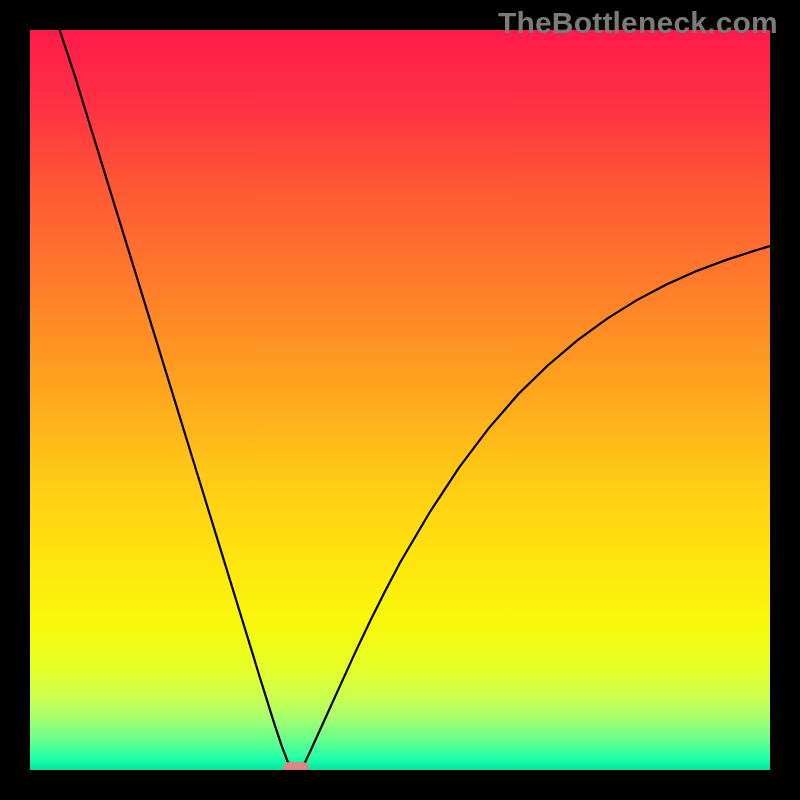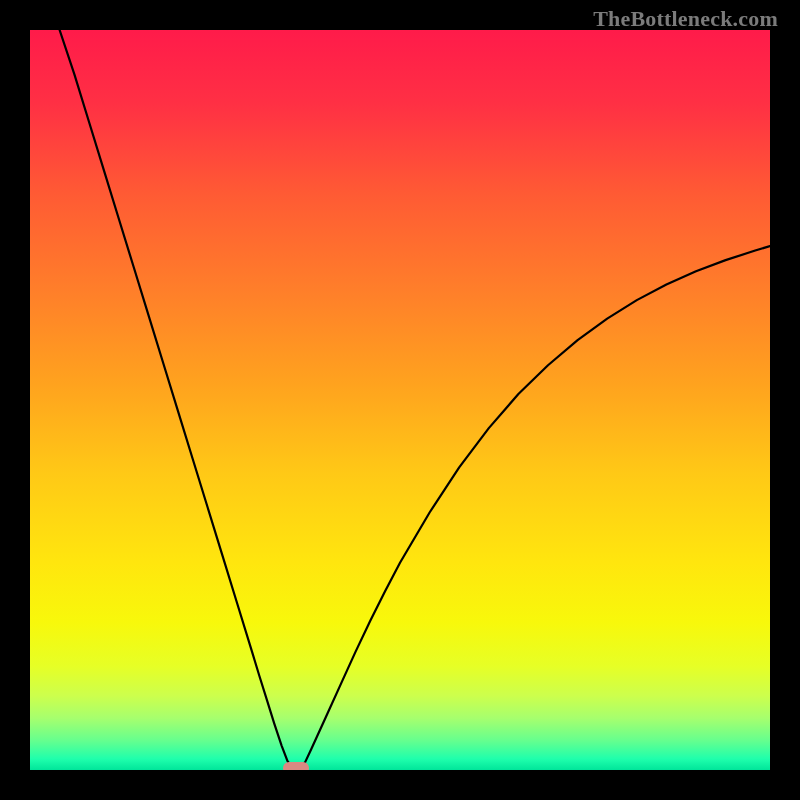--- a/index.html
+++ b/index.html
@@ -29,26 +29,25 @@
   .gradient-bg {
     position: absolute;
     left: 0; top: 0;
     width: 100%;
     height: 100%;
   }
   .watermark {
     position: absolute;
     top: 6px;
     right: 22px;
-    font-size: 22px;
+    font-size: 30px;
     font-weight: 600;
     color: #7b7b7b;
     letter-spacing: 0.2px;
     user-select: none;
-    font-family: Liberation Serif, serif;
   }
   .curve-svg {
     position: absolute;
     left: 0; top: 0;
     width: 100%;
     height: 100%;
     overflow: visible;
   }
   .minimum-marker {
     position: absolute;

